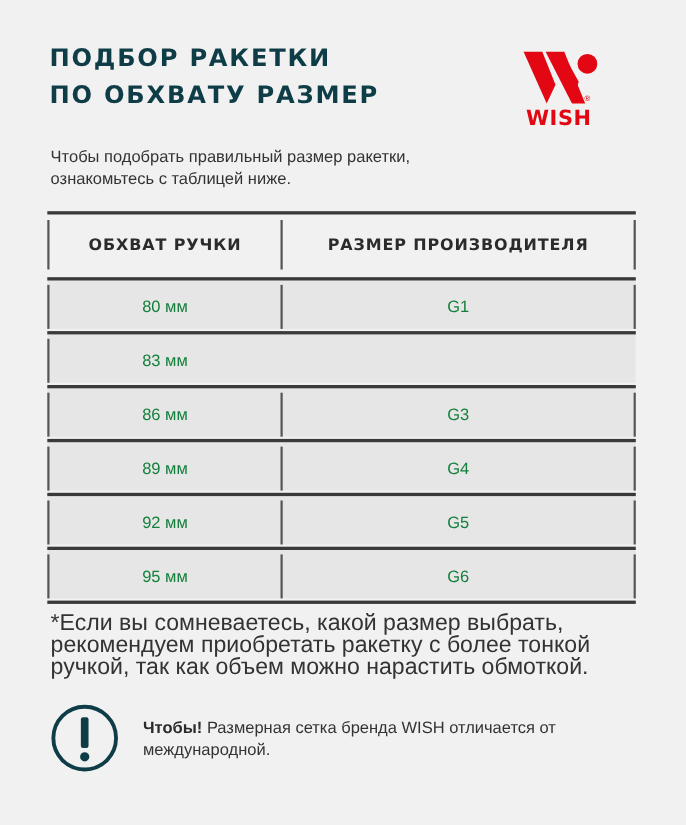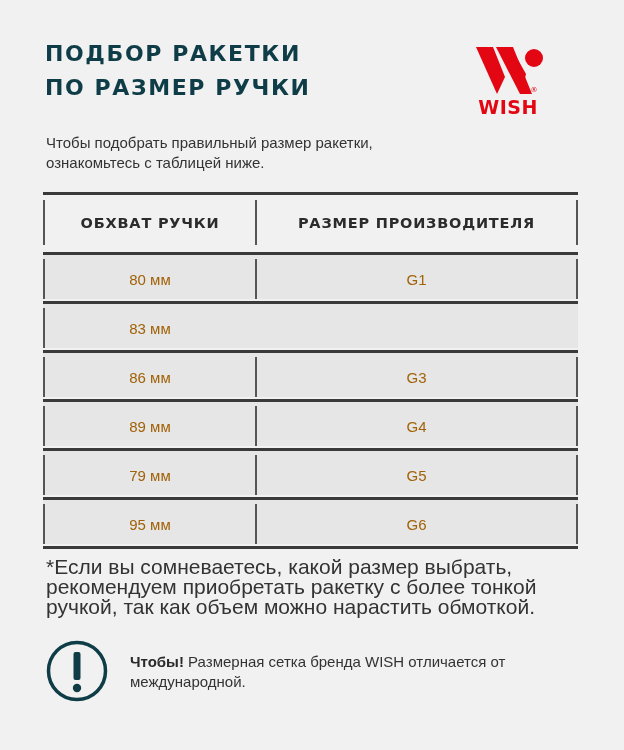--- a/index.html
+++ b/index.html
@@ -34,40 +34,40 @@
       height: 100%; border-left: 2px solid #555;
     }
     .cell.c1 { width: 212px; }
     .cell.c2 { flex: 1; border-right: 2px solid #555; }
     .row .cell { margin-top: 4px; height: calc(100% - 4px); }
     .row.header .cell { margin-top: 5px; height: calc(100% - 10px); }
     .hcell {
       font-family: "DejaVu Sans", sans-serif; font-weight: bold;
       font-size: 14.5px; letter-spacing: 0.8px; color: #2b2b2b;
     }
-    .dcell { font-size: 15px; color: #a16207; }
+    .dcell { font-size: 15px; color: #15803d; }
 
     .footnote {
       position: absolute; left: 46px; top: 557px; width: 520px;
       font-size: 21px; line-height: 20px; color: #333;
     }
 
     .warn-icon { position: absolute; left: 46px; top: 640px; width: 62px; height: 62px; }
     .warn-text {
       position: absolute; left: 130px; top: 652px; width: 420px;
       font-size: 15px; line-height: 20px; color: #333;
     }
     .warn-text b { font-weight: bold; color: #2a2a2a; }
   </style>
 </head>
 <body>
 
 <div class="title">
   <div>ПОДБОР РАКЕТКИ</div>
-  <div>ПО РАЗМЕР РУЧКИ</div>
+  <div>ПО ОБХВАТУ РАЗМЕР</div>
 </div>
 
 <div class="logo">
   <svg width="76" height="74" viewBox="0 0 76 74">
 
     <polygon points="2,3 19,3 31,33 23,50" fill="#e30613"></polygon>
     <polygon points="22,3 39,3 58,50 46,50" fill="#e30613"></polygon>
     <polygon points="43,14 52,30 48,46" fill="#e30613"></polygon>
     <circle cx="60" cy="14" r="9" fill="#e30613"></circle>
     <text x="60" y="48" font-family="DejaVu Sans, sans-serif" font-size="7" fill="#e30613" text-anchor="middle">®</text>
@@ -91,21 +91,21 @@
   </div>
   <div class="row data">
     <div class="cell c1 dcell">86 мм</div>
     <div class="cell c2 dcell">G3</div>
   </div>
   <div class="row data">
     <div class="cell c1 dcell">89 мм</div>
     <div class="cell c2 dcell">G4</div>
   </div>
   <div class="row data">
-    <div class="cell c1 dcell">79 мм</div>
+    <div class="cell c1 dcell">92 мм</div>
     <div class="cell c2 dcell">G5</div>
   </div>
   <div class="row data">
     <div class="cell c1 dcell">95 мм</div>
     <div class="cell c2 dcell">G6</div>
   </div>
   <div class="row last-border"></div>
 </div>
 
 <div class="footnote">*Если вы сомневаетесь, какой размер выбрать, рекомендуем приобретать ракетку с более тонкой ручкой, так как объем можно нарастить обмоткой.</div>

